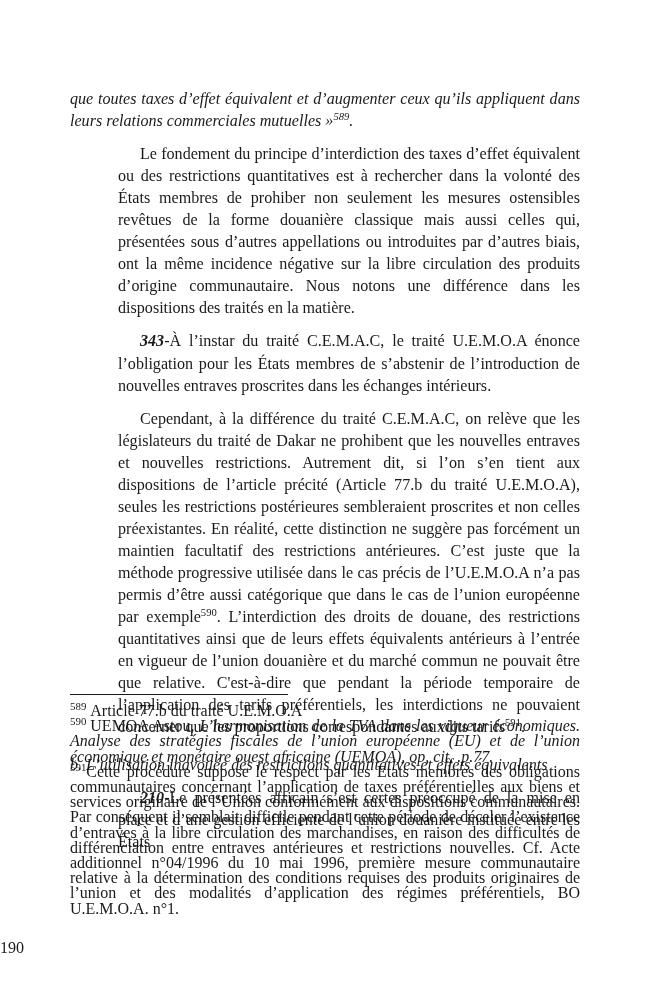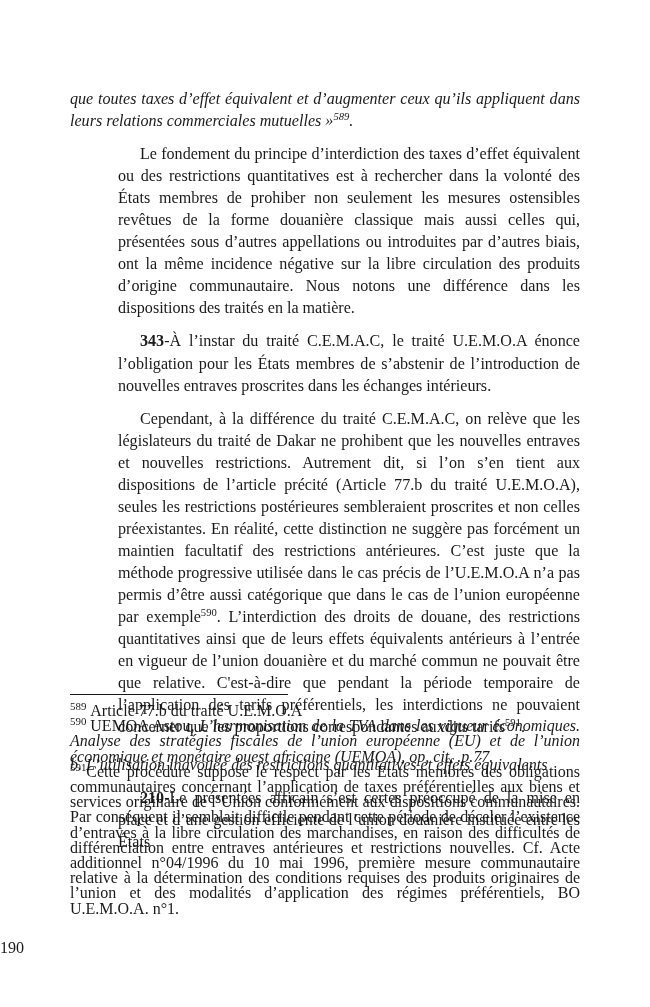--- a/index.html
+++ b/index.html
@@ -49,20 +49,21 @@
   p.quote {
     font-style: italic;
   }
 
   p.gap {
     margin-top: 11px;
   }
 
   .num {
     font-weight: bold;
+    font-style: italic;
   }
 
   sup.fnref {
     font-size: 0.66em;
     vertical-align: 0.52em;
     line-height: 0;
   }
 
   h3.subhead {
     margin: 16px 0 0 0;

